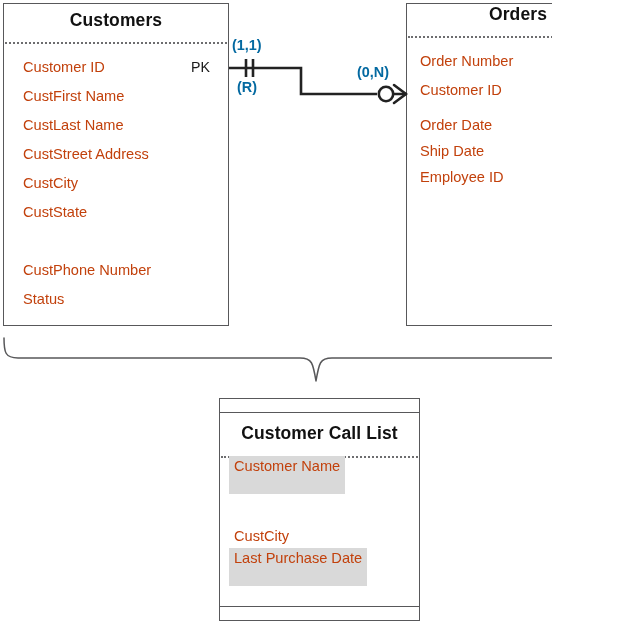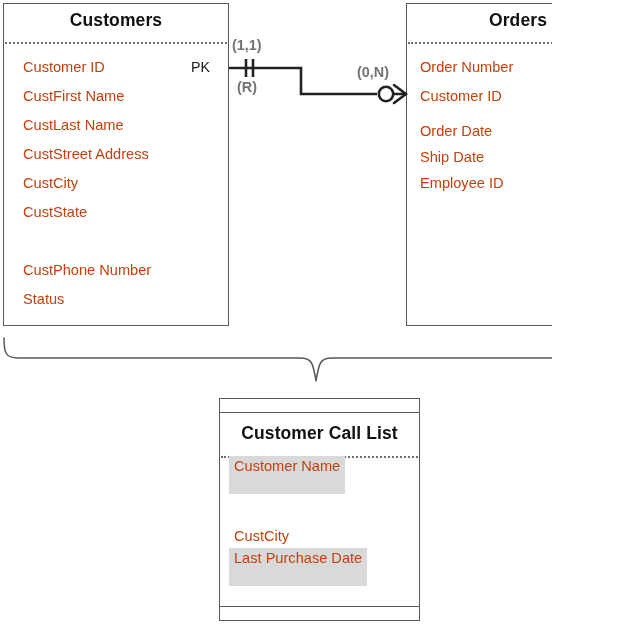--- a/index.html
+++ b/index.html
@@ -65,21 +65,21 @@
     background: #d9d9d9;
     padding: 2px 5px 20px 5px;
     margin-left: -5px;
   }
 
   
   .conn-label {
     position: absolute;
     font-size: 14.4px;
     font-weight: bold;
-    color: #737373;
+    color: #0369a1;
     white-space: nowrap;
   }
   svg.overlay {
     position: absolute;
     left: 0;
     top: 0;
     width: 633px;
     height: 624px;
     pointer-events: none;
   }
@@ -129,21 +129,21 @@
           <span class="attr-key"></span>
         </div>
         <div class="attr-row" style="top: 244px;">
           <span class="attr-name">Status</span>
           <span class="attr-key"></span>
         </div>
       </div>
   </div>
 
   <div class="entity" id="ent-orders" style="left:406px; top:3px; width:224px; height:323px;">
-    <div class="entity-title" style="margin-top:6px;">Orders</div>
+    <div class="entity-title" style="">Orders</div>
     <div class="entity-sep" style="margin-top:11px;"></div>
     <div class="attr-list" id="attrs-orders" style="margin:0 18px 0 13px; height:270px;">
         <div class="attr-row" style="top: 12px;">
           <span class="attr-name">Order Number</span>
           <span class="attr-key">PK</span>
         </div>
         <div class="attr-row" style="top: 41px;">
           <span class="attr-name">Customer ID</span>
           <span class="attr-key">FK</span>
         </div>

